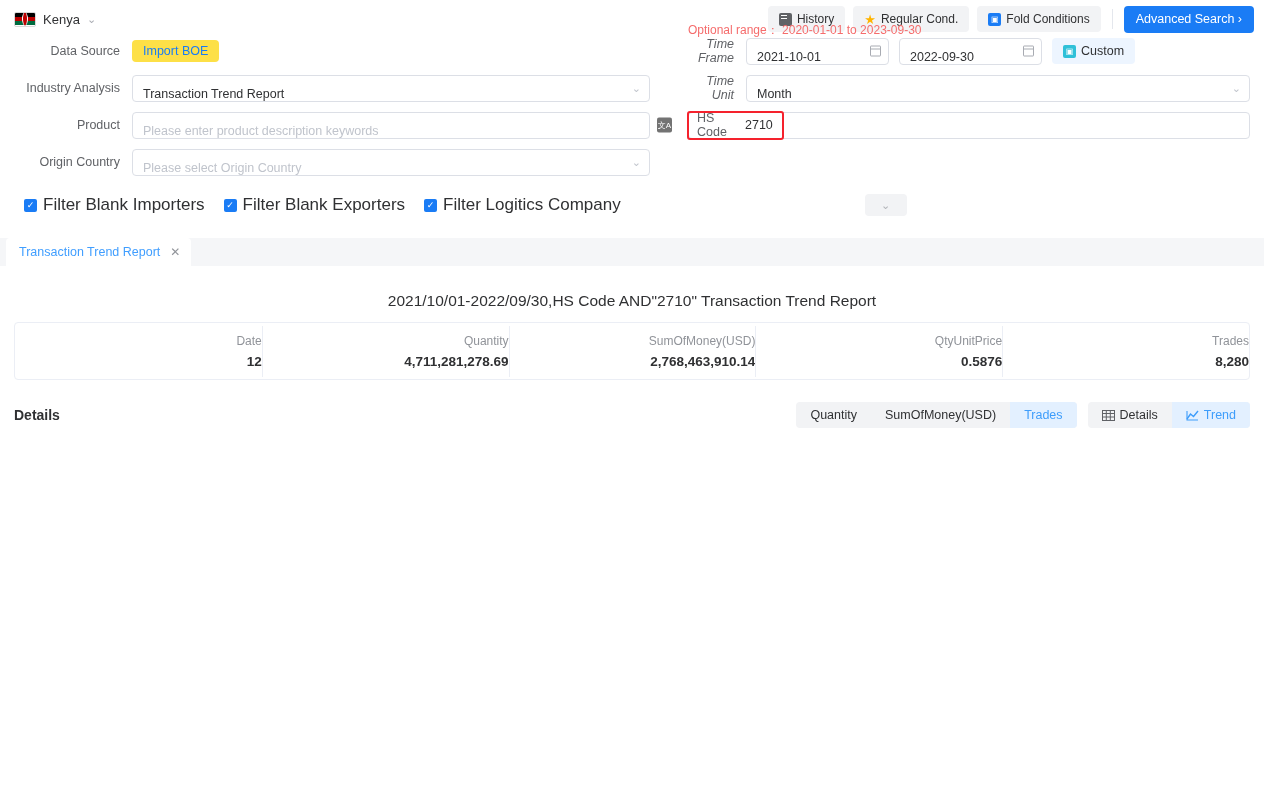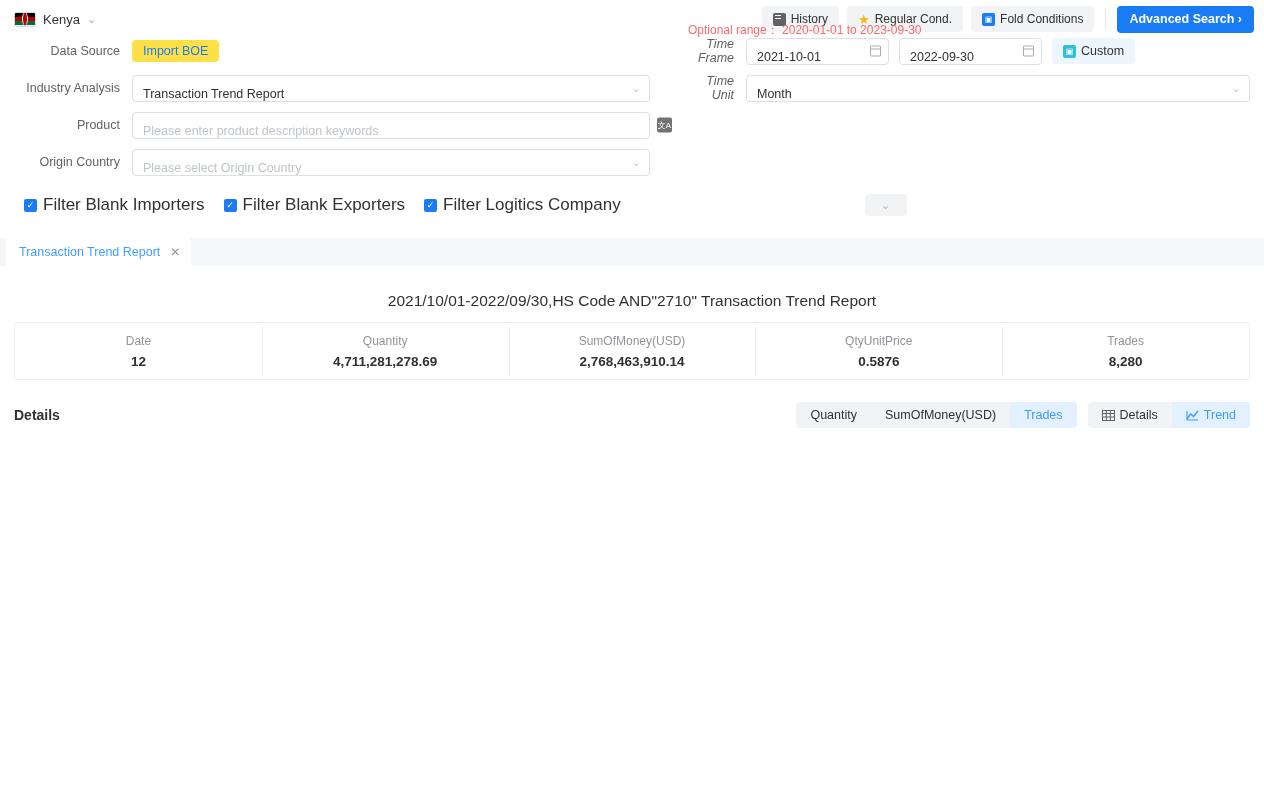--- a/index.html
+++ b/index.html
@@ -40,21 +40,21 @@
   .caret { color:#a8abb2; font-size:11px; }
 
   .topbar-spacer { flex:1; }
   .tbtn {
     height:26px; border:none; background:#f2f3f5; border-radius:4px;
     font-size:12px; color:#303133; display:inline-flex; align-items:center;
     gap:5px; padding:0 11px; cursor:pointer; font-family:inherit;
     white-space:nowrap;
   }
   .tbtn.primary {
-    background:#1a7cf5; color:#fff; font-size:12.5px; padding:0 12px; height:27px;font-weight:bold;
+    background:#1a7cf5; color:#fff; font-size:12.5px; padding:0 12px; height:27px;
   }
   .divider-v { width:1px; height:20px; background:#e4e7ed; margin:0 3px; }
 
   .ic-box {
     width:13px;height:13px;border-radius:2px;display:inline-block;
     position:relative;flex:0 0 auto;
   }
   .ic-history { background:#606266; }
   .ic-history:after{
     content:""; position:absolute; left:2px; top:2.5px; width:6px; height:1.2px;
@@ -196,21 +196,21 @@
     height:25px; background:#f2f3f5; border-radius:4px; display:inline-flex;
     align-items:center; gap:5px; padding:0 10px; font-size:12px;
     color:#303133; cursor:pointer;
   }
 
   .ov-card {
     margin:12px 14px 0 14px; border:1px solid #ebeef5; border-radius:4px;
     height:58px; display:flex; align-items:center;
   }
   .ov-cell {
-    flex:1; text-align:center; position:relative;
+    flex:1; text-align:right; position:relative;
     display:flex; flex-direction:column; gap:6px;
   }
   .ov-cell + .ov-cell:before {
     content:""; position:absolute; left:0; top:-8px; bottom:-8px; width:1px;
     background:#ebeef5;
   }
   .ov-k { font-size:12px; color:#909399; }
   .ov-v { font-size:13.5px; color:#303133; font-weight:bold; }
 
   .det-head { display:flex; align-items:center; padding:0 14px; margin-top:22px; height:26px;}
@@ -337,20 +337,29 @@
       </div>
 
       <div class="row">
         <div class="lbl lbl-r">Time Unit</div>
         <div class="field">
           <input class="inp readonly" readonly="" value="Month" style="">
           <span class="sel-caret">⌄</span>
         </div>
       </div>
 
+      <div class="row">
+        <div class="field hs-rel">
+          <div class="hs-wrap">
+            <span class="hs-lab">HS Code</span>
+            <input class="hs-val" value="2710" style="">
+          </div>
+          <span class="hs-label-box"></span>
+        </div>
+      </div>
 
     </div>
   </div>
 
   <div class="chk-row">
     <label class="chk">
       <span class="bx">✓</span>
       <span class="t">Filter Blank Importers</span>
     </label>
     <label class="chk">

